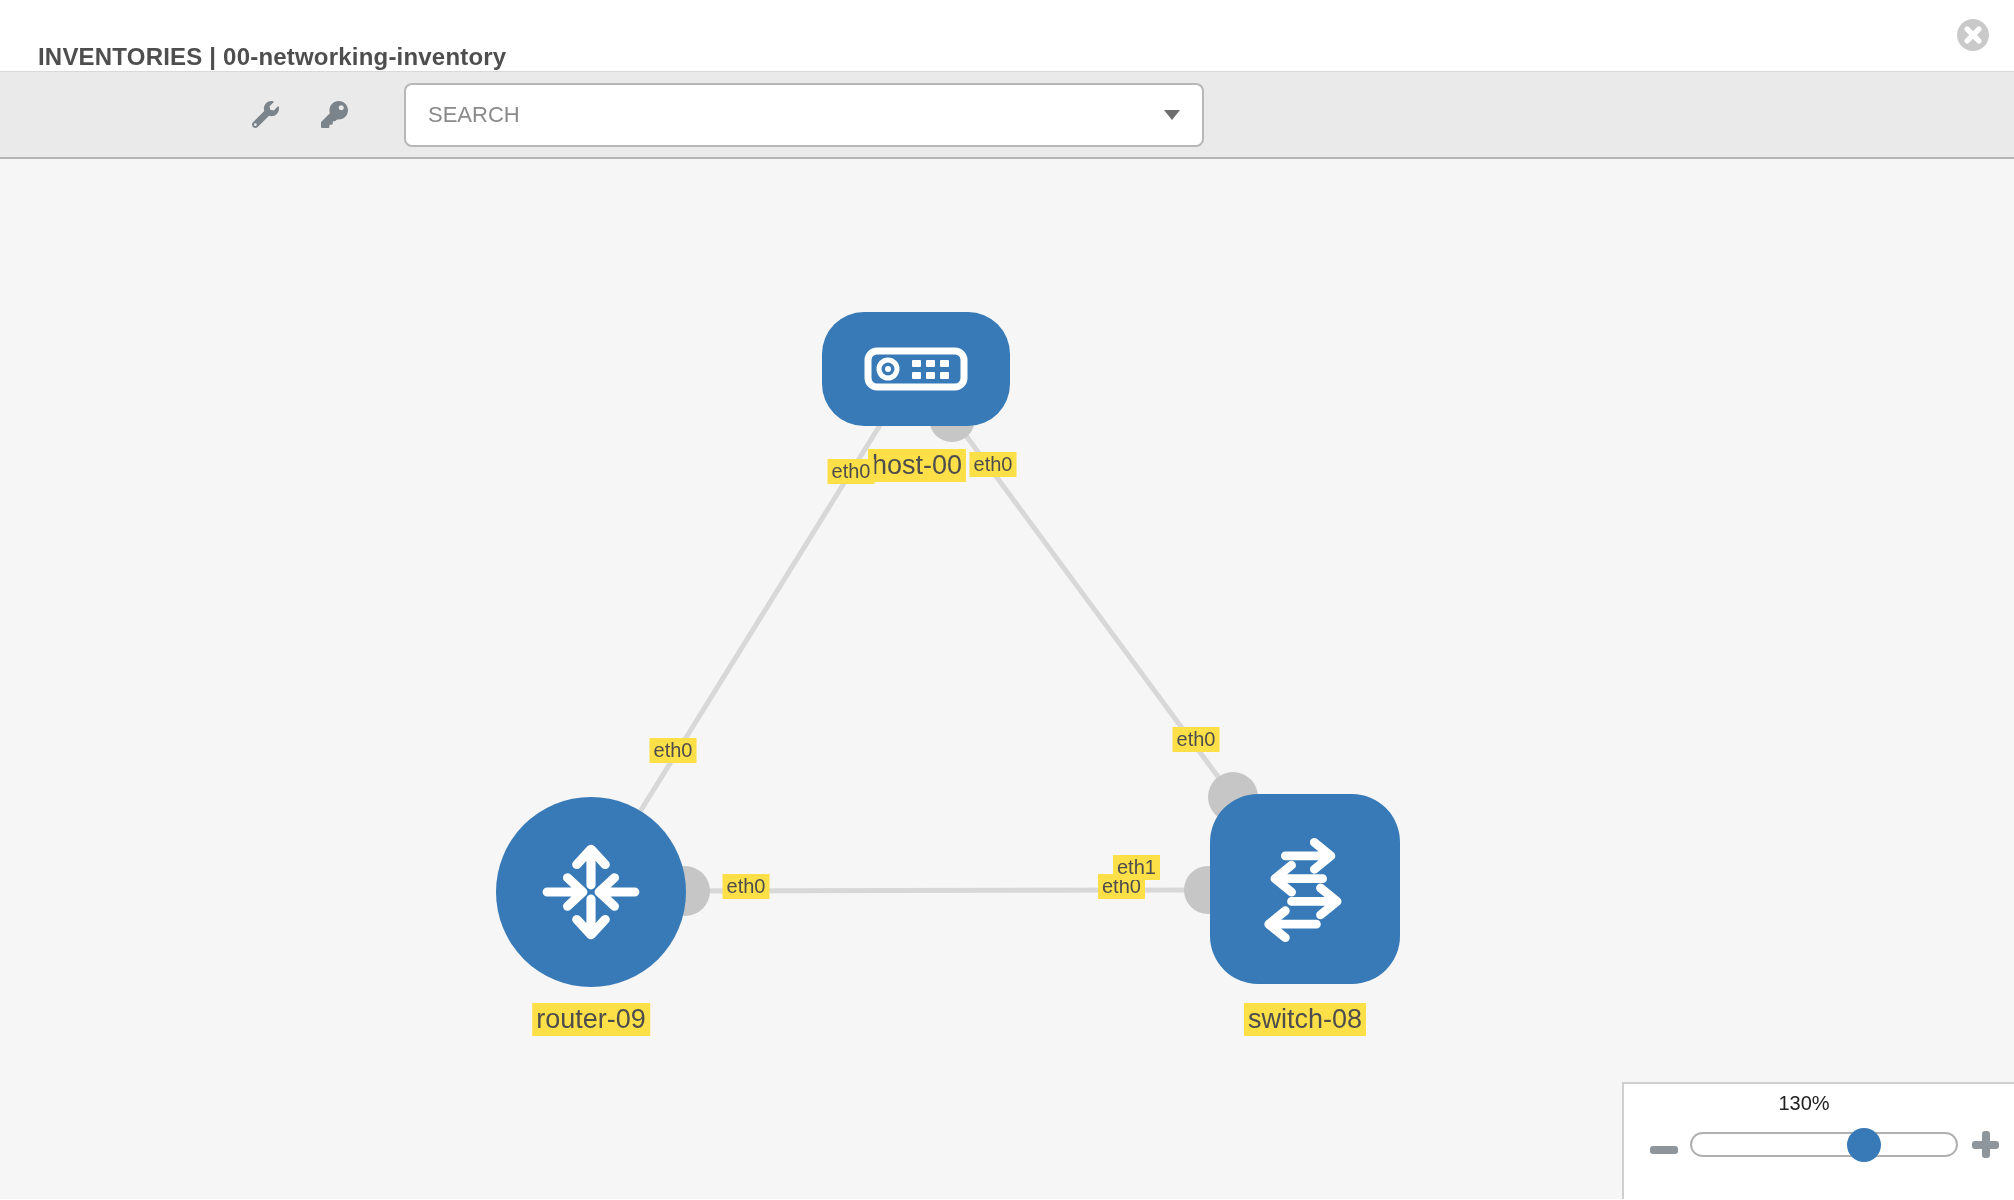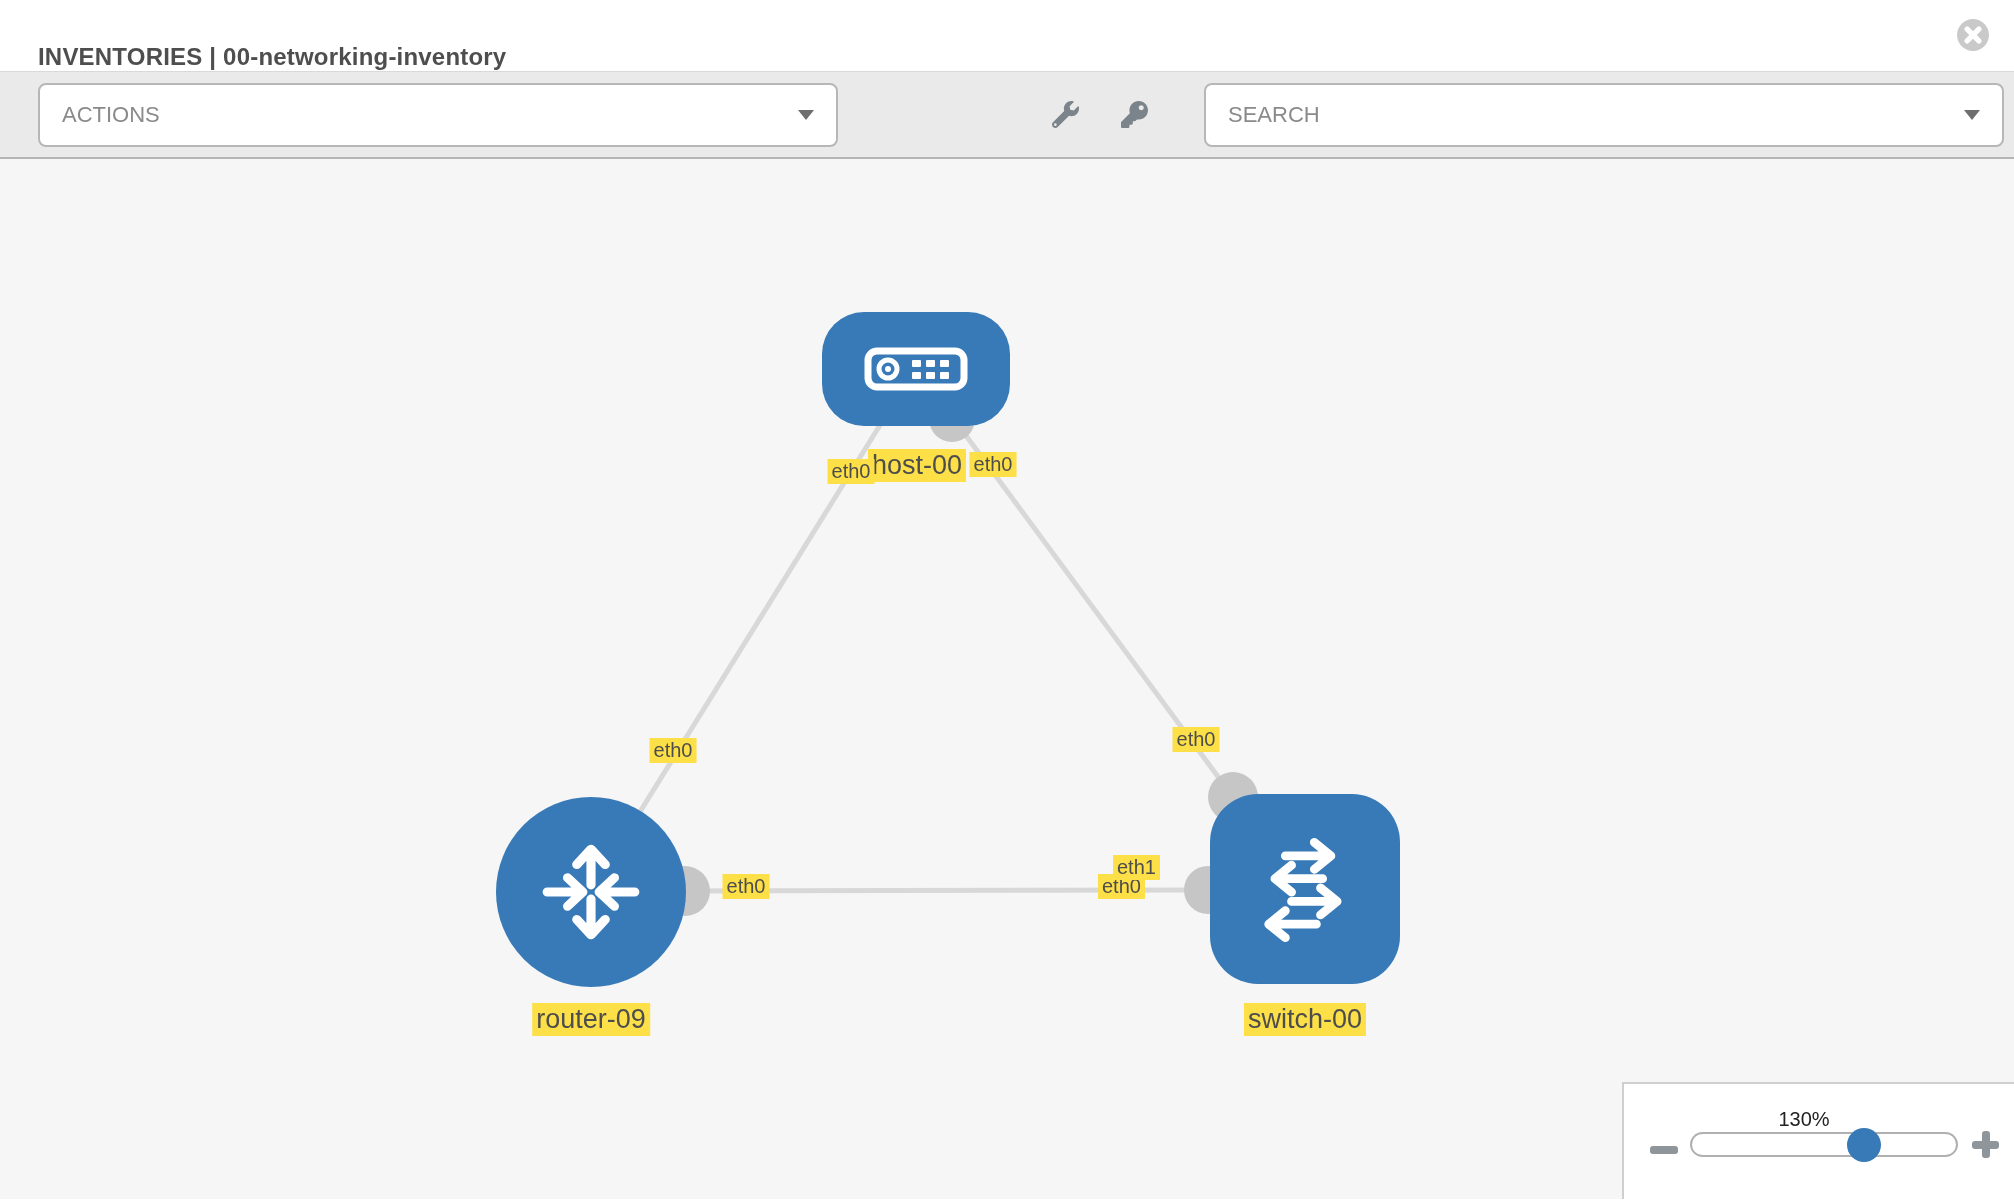--- a/index.html
+++ b/index.html
@@ -41,21 +41,21 @@
 
   .lbl { position:absolute; background:#fde047; color:#4d4d4d; white-space:nowrap;
          padding:1px 4px; line-height:1.15; }
   .lbl-node { font-size:27px; transform:translateX(-50%);margin-top:8px; }
   .lbl-if   { font-size:20px; transform:translateX(-50%); }
   .lbl-if-left { transform:none; }
 
   
   .zoom-panel { position:absolute; left:1622px; top:923px; width:392px; height:117px;
                 background:#fff; border-left:2px solid #cfcfcf; border-top:2px solid #cfcfcf; }
-  .zoom-level { position:absolute; left:0; right:30px; top:24px; text-align:center;
+  .zoom-level { position:absolute; left:0; right:30px; top:8px; text-align:center;
                 font-size:20px; color:#222; }
   .zbar { position:absolute; background:#8e969c; border-radius:3px; }
   .zoom-minus { position:absolute; left:26px; top:52px; width:28px; height:28px; cursor:pointer; }
   .zoom-minus .zbar { left:0; top:10px; width:28px; height:8px; }
   .zoom-plus { position:absolute; left:348px; top:47px; width:27px; height:27px; cursor:pointer; }
   .zoom-plus .zbar.h { left:0; top:10px; width:27px; height:8px; }
   .zoom-plus .zbar.v { left:10px; top:0; width:8px; height:27px; }
   .zoom-track { position:absolute; left:66px; top:48px; width:268px; height:25px;
                 background:#fff; border:2px solid #b0b0b0; border-radius:13px; cursor:pointer; }
   .zoom-knob  { position:absolute; left:155px; top:-6px; width:34px; height:34px;
@@ -68,24 +68,20 @@
   <span class="app-title">INVENTORIES | 00-networking-inventory</span>
   <span class="close-btn">
     <svg viewBox="0 0 32 32" width="34" height="34">
       <circle cx="16" cy="16" r="15" fill="#c9c9c9"></circle>
       <path d="M10.5 10.5 L21.5 21.5 M21.5 10.5 L10.5 21.5" stroke="#fff" stroke-width="5" stroke-linecap="round"></path>
     </svg>
   </span>
 </div>
 
 <div class="toolbar">
-  <div class="select-box actions-box">
-    <span>ACTIONS</span>
-    <span class="caret"></span>
-  </div>
 
   <span class="tool-icon icon-wrench">
     <svg viewBox="0 0 512 512">
         <path d="M507.73 109.1c-2.24-9.03-13.54-12.09-20.12-5.51l-74.36 74.36-67.88-11.31-11.31-67.88 74.36-74.36c6.62-6.62 3.43-17.9-5.66-20.16-47.38-11.74-99.55.91-136.58 37.93-39.64 39.64-50.55 97.1-34.05 147.2L18.74 402.76c-24.99 24.99-24.99 65.51 0 90.5 24.99 24.99 65.51 24.99 90.5 0l213.21-213.21c50.12 16.71 107.47 5.68 147.37-34.22 37.07-37.07 49.7-89.32 37.91-136.73zM64 472c-13.25 0-24-10.75-24-24 0-13.26 10.75-24 24-24s24 10.74 24 24c0 13.25-10.75 24-24 24z"></path>
       </svg>
   </span>
 
   <span class="tool-icon icon-key">
     <svg viewBox="0 0 512 512">
         <path d="M512 176.001C512 273.203 433.202 352 336 352c-11.22 0-22.19-1.062-32.827-3.069l-24.012 27.014A23.999 23.999 0 0 1 261.223 384H224v40c0 13.255-10.745 24-24 24h-40v40c0 13.255-10.745 24-24 24H24c-13.255 0-24-10.745-24-24v-78.059c0-6.365 2.529-12.47 7.029-16.971l161.802-161.802C163.108 213.814 160 195.271 160 176 160 78.798 238.797.001 335.999 0 433.488-.001 512 78.511 512 176.001zM336 128c0 26.51 21.49 48 48 48s48-21.49 48-48-21.49-48-48-48-48 21.49-48 48z"></path>
@@ -139,21 +135,21 @@
     <svg width="114" height="116" viewBox="0 0 110 112" stroke-width="8.5">
       <path d="M36 24 H76 M64 11 L80 24 L64 37"></path>
       <path d="M72 46 H30 M42 33 L26 46 L42 59"></path>
       <path d="M42 68 H82 M70 55 L86 68 L70 81"></path>
       <path d="M66 90 H24 M36 77 L20 90 L36 103"></path>
     </svg>
   </div>
 
   <span class="lbl lbl-node" style="left:917px;  top:282px;">host-00</span>
   <span class="lbl lbl-node" style="left:591px;  top:836px;">router-09</span>
-  <span class="lbl lbl-node" style="left:1305px; top:836px;">switch-00</span>
+  <span class="lbl lbl-node" style="left:1305px; top:836px;">switch-08</span>
 
   <span class="lbl lbl-if" style="left:851px;  top:300px;">eth0</span>
   <span class="lbl lbl-if" style="left:673px;  top:579px;">eth0</span>
   <span class="lbl lbl-if" style="left:993px;  top:293px;">eth0</span>
   <span class="lbl lbl-if" style="left:1196px; top:568px;">eth0</span>
   <span class="lbl lbl-if" style="left:746px;  top:715px;">eth0</span>
   <span class="lbl lbl-if lbl-if-left" style="left:1098px; top:715px;">eth0</span>
   <span class="lbl lbl-if lbl-if-left" style="left:1113px; top:696px;">eth1</span>
 
   <div class="zoom-panel">

